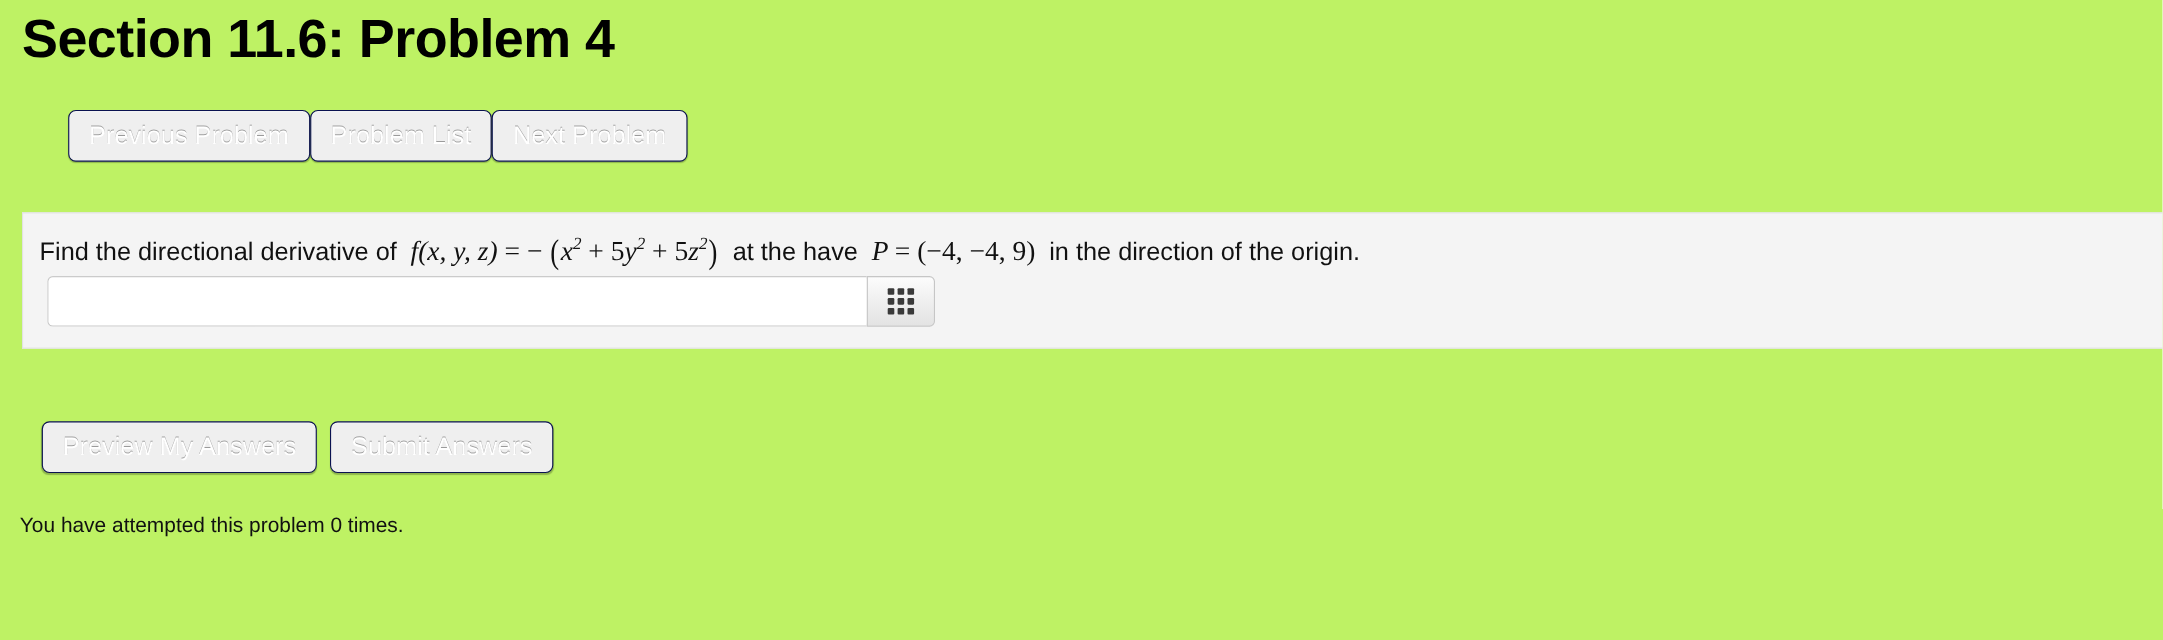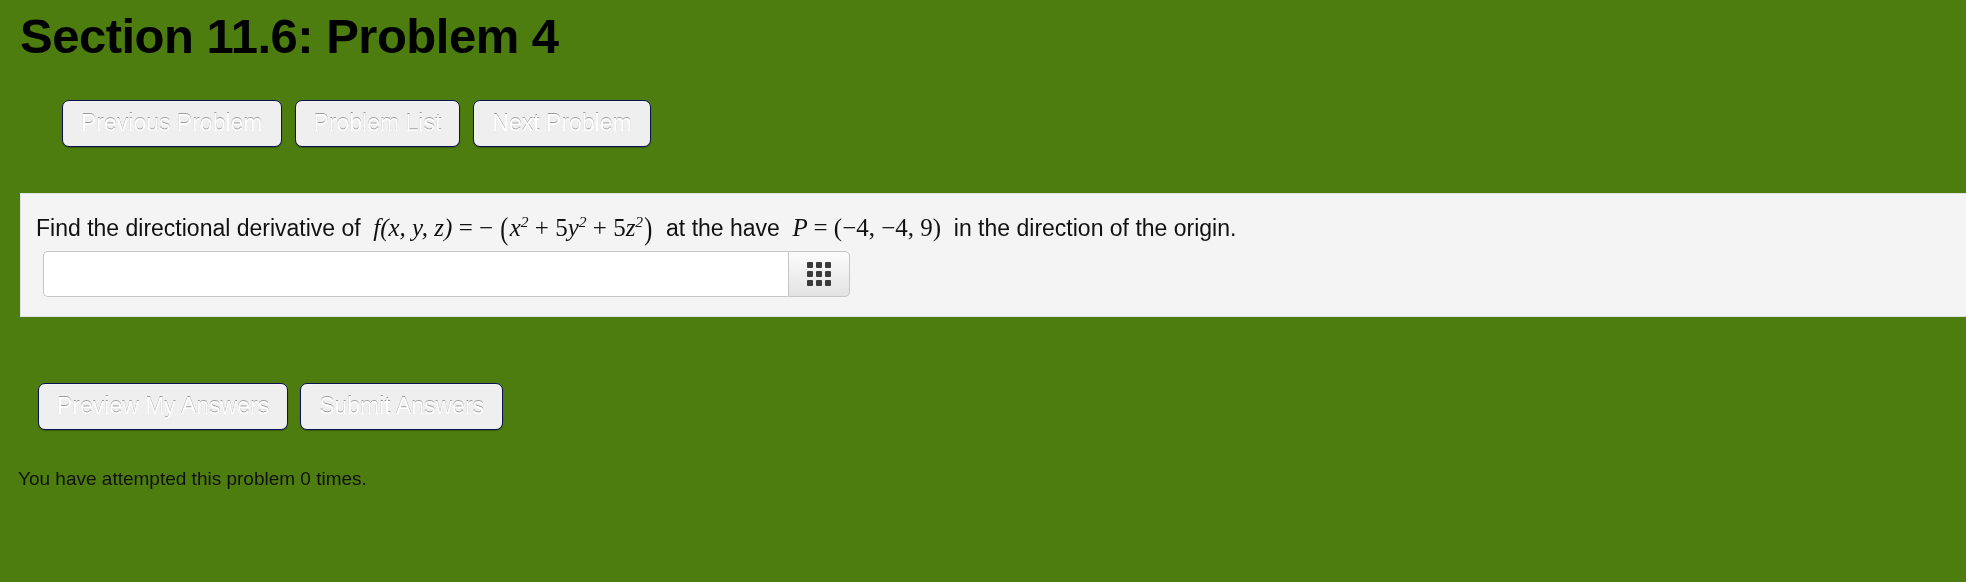--- a/index.html
+++ b/index.html
@@ -4,21 +4,21 @@
 <title>WeBWorK Problem</title>
 <style>
   * { box-sizing: border-box; }
   html, body {
     margin: 0; padding: 0;
     width: 1966px; height: 582px;
     background: #ffffff;
     font-family: "Liberation Sans", sans-serif;
     overflow: hidden;
   }
-  .page { position: relative; width: 1966px; height: 582px; background: #4d7c0f; }
+  .page { position: relative; width: 1966px; height: 582px; background: #bef264; }
 
   
   .page-title {
     position: absolute;
     left: 20px; top: 8px;
     font-size: 49px;
     font-weight: bold;
     letter-spacing: -0.5px;
     color: #000000;
     white-space: nowrap;
@@ -36,21 +36,21 @@
     font-size: 23px;
     font-family: "Liberation Sans", sans-serif;
     padding: 0 18px;
     height: 47px;
     cursor: pointer;
     box-shadow: inset 0 1px 0 rgba(255,255,255,0.28), 0 1px 1px rgba(0,0,0,0.25);
     white-space: nowrap;
     text-shadow: 0 -1px 0 rgba(0,0,0,0.35);
   }
 
-  .nav-row { position: absolute; left: 22px; top: 100px; display: flex; gap: 13px; padding-left: 40px; }
+  .nav-row { position: absolute; left: 22px; top: 100px; display: flex; gap: 0; padding-left: 40px; }
 
   
   .problem-panel {
     position: absolute;
     left: 20px; top: 193px;
     width: 1960px;
     height: 124px;
     background: #f4f4f4;
     border: 1px solid #e2e2e2;
     border-right: none;

